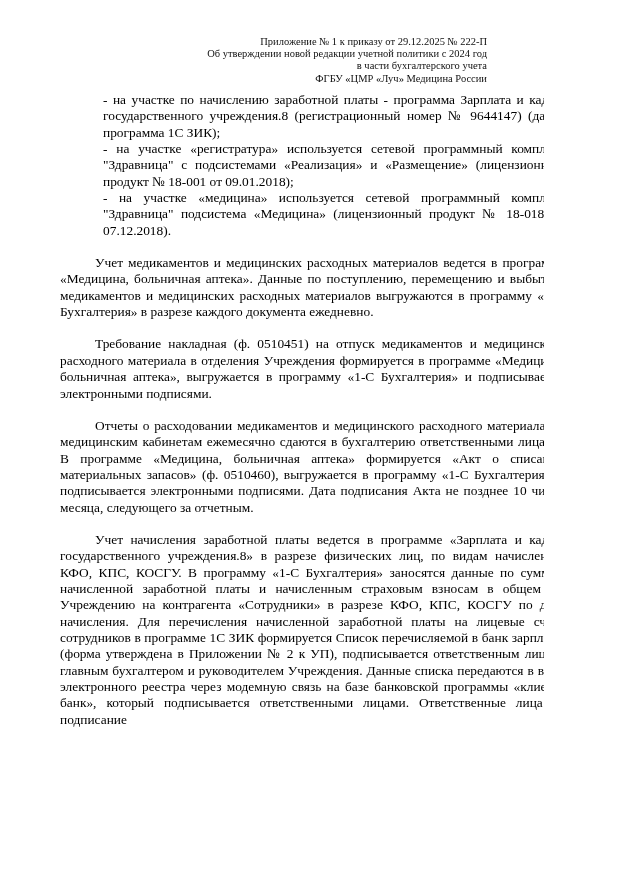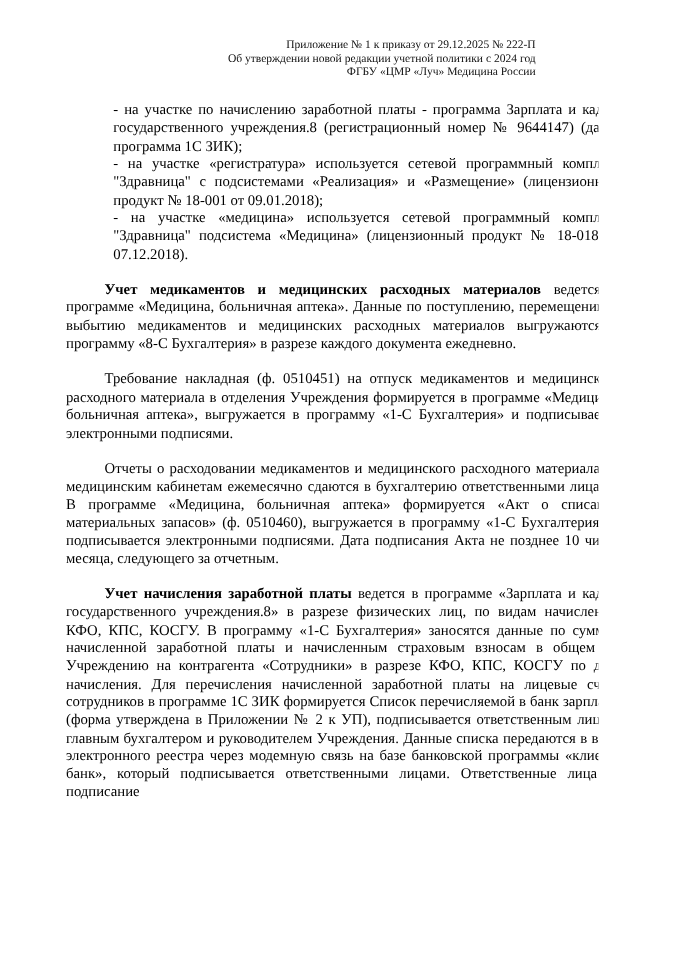--- a/index.html
+++ b/index.html
@@ -41,40 +41,41 @@
   }
   .list-item {
     text-align: justify;
   }
   .para {
     margin-top: 16px;
     text-indent: 35px;
     text-align: justify;
   }
   .lead {
-    font-weight: bold;
+    font-weight: normal;
   }
   .page-number {
     position: absolute;
     bottom: 11px;
     left: 0;
     width: 620px;
     text-align: right;
     font-size: 11px;
     color: #111;
   }
 </style>
 </head>
 <body>
 
 <div class="page">
 
   <div class="doc-header">
     <div>Приложение № 1 к приказу от 29.12.2025 № 222-П</div>
     <div>Об утверждении новой редакции учетной политики с 2024 год</div>
+    <div>в части бухгалтерского учета</div>
     <div>ФГБУ «ЦМР «Луч» Медицина России</div>
   </div>
 
   <div class="doc-body">
 
     <div class="software-list">
       <div class="list-item">- на участке по начислению заработной платы - программа Зарплата и кадры государственного учреждения.8 (регистрационный номер № 9644147) (далее программа 1С ЗИК);</div>
       <div class="list-item">- на участке «регистратура» используется сетевой программный комплекс "Здравница" с подсистемами «Реализация» и «Размещение» (лицензионный продукт № 18-001 от 09.01.2018);</div>
       <div class="list-item">- на участке «медицина» используется сетевой программный комплекс "Здравница" подсистема «Медицина» (лицензионный продукт № 18-018 от 07.12.2018).</div>
     </div>

